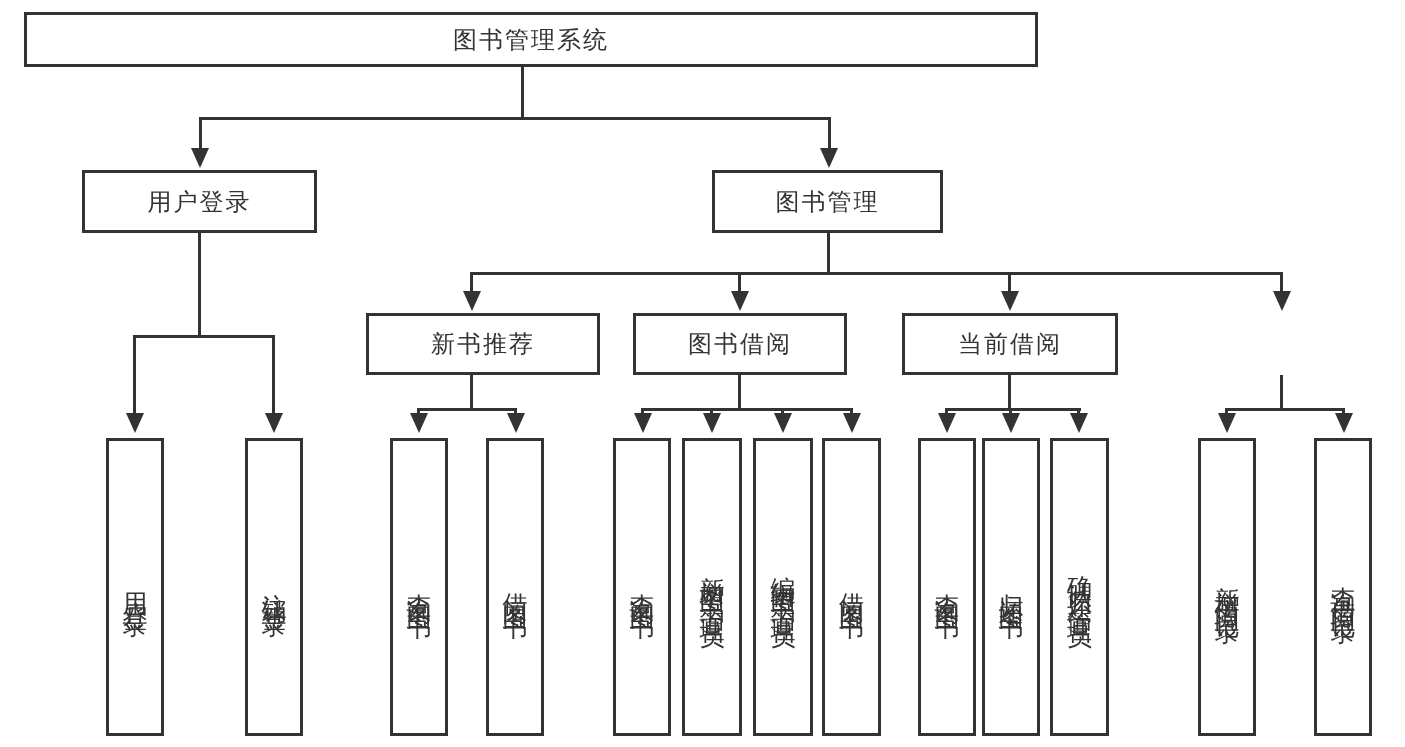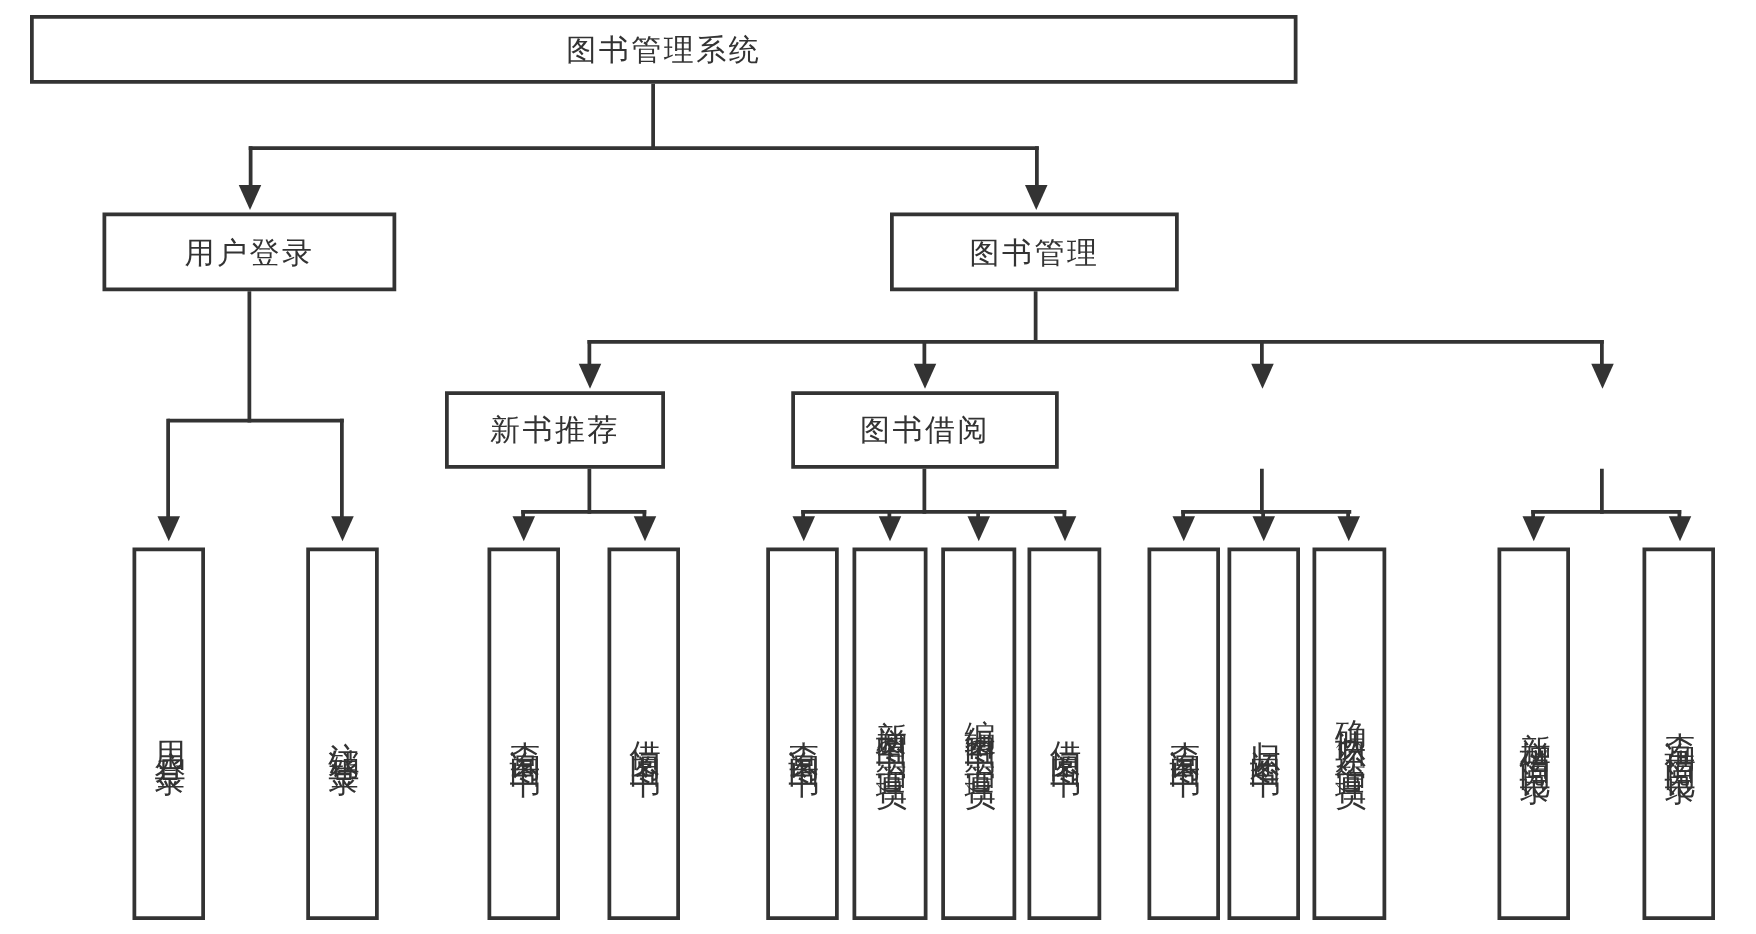--- a/index.html
+++ b/index.html
@@ -96,22 +96,23 @@
   <div class="hline" style="left:470px; top:272px; width:813px;"></div>
   <div class="vline" style="left:470px; top:272px; height:20px;"></div>
   <div class="tri" style="left:463px; top:291px;"></div>
   <div class="vline" style="left:738px; top:272px; height:20px;"></div>
   <div class="tri" style="left:731px; top:291px;"></div>
   <div class="vline" style="left:1008px; top:272px; height:20px;"></div>
   <div class="tri" style="left:1001px; top:291px;"></div>
   <div class="vline" style="left:1280px; top:272px; height:20px;"></div>
   <div class="tri" style="left:1273px; top:291px;"></div>
 
-  <div class="box h" style="left:356px; top:313px; width:176px; height:62px;">新书推荐</div>
+  <div class="box h" style="left:366px; top:313px; width:234px; height:62px;">新书推荐</div>
   <div class="box h" style="left:633px; top:313px; width:214px; height:62px;">图书借阅</div>
+  <div class="box h" style="left:902px; top:313px; width:216px; height:62px;">当前借阅</div>
 
   <div class="vline" style="left:470px; top:375px; height:36px;"></div>
   <div class="hline" style="left:417px; top:408px; width:100px;"></div>
   <div class="vline" style="left:417px; top:408px; height:8px;"></div>
   <div class="tri" style="left:410px; top:413px;"></div>
   <div class="vline" style="left:514px; top:408px; height:8px;"></div>
   <div class="tri" style="left:507px; top:413px;"></div>
 
   <div class="vline" style="left:738px; top:375px; height:36px;"></div>
   <div class="hline" style="left:641px; top:408px; width:212px;"></div>

